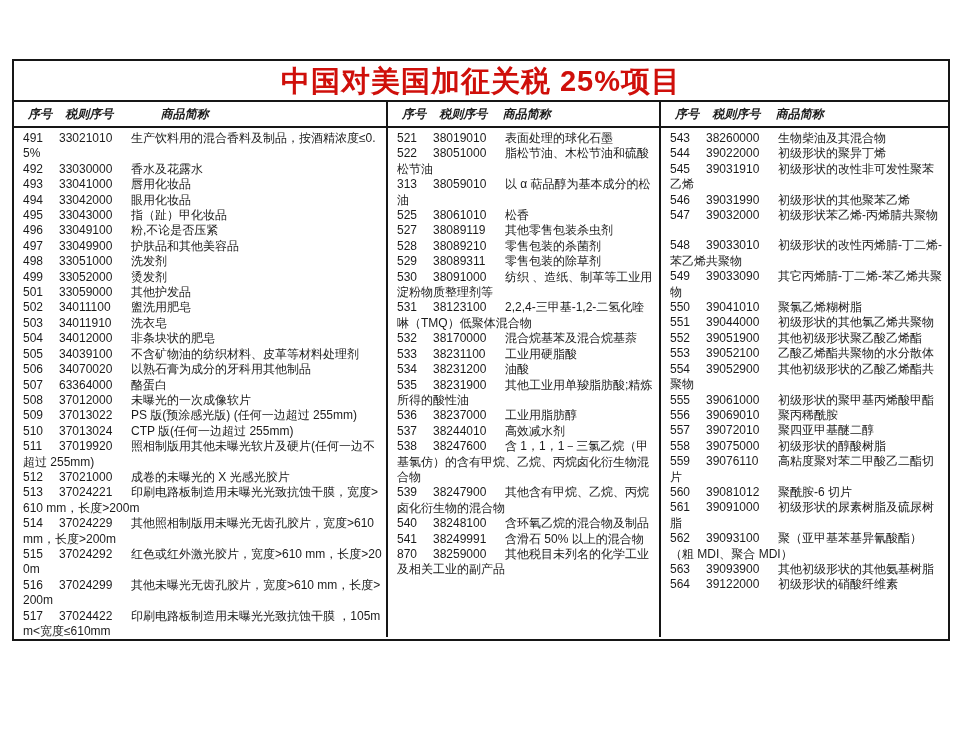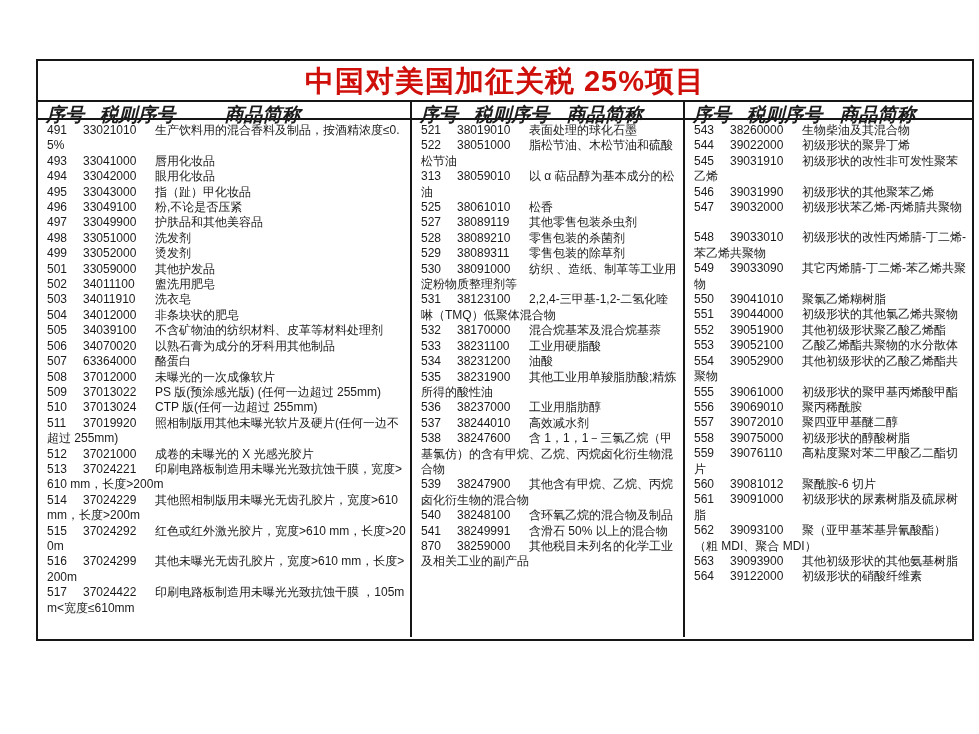--- a/index.html
+++ b/index.html
@@ -11,21 +11,21 @@
   body{
     width:979px;height:734px;
     background:#ffffff;
     font-family:"Liberation Sans","DejaVu Sans",sans-serif;
     color:var(--text);
     position:relative;
     overflow:hidden;
   }
   .tariff-table{
     position:absolute;
-    left:36px;top:59px;
+    left:12px;top:59px;
     width:938px;height:582px;
     border:2px solid var(--border);
     box-sizing:border-box;
     background:#fff;
   }
   .title-row{
     height:41px;
     line-height:41px;
     border-bottom:2px solid var(--border);
     text-align:center;
@@ -43,27 +43,27 @@
   .col{
     box-sizing:border-box;
     display:flex;
     flex-direction:column;
     overflow:hidden;
   }
   .col-1{width:372px;}
   .col-2{width:273px;border-left:2px solid var(--border);}
   .col-3{flex:1;border-left:2px solid var(--border);}
   .col-header{
-    height:18px;
+    height:26px;
     line-height:25px;
     border-bottom:2px solid var(--border);
     font-weight:bold;
     font-style:italic;
-    font-size:19px;
-    padding-left:8px;
+    font-size:12px;
+    padding-left:14px;
     box-sizing:border-box;
     white-space:nowrap;
     flex:0 0 auto;
   }
   .col-header .h-no{display:inline-block;margin-right:10px;}
   .col-header .h-code{display:inline-block;margin-right:12px;}
   .col-1 .col-header .h-code{margin-right:44px;}
   .col-body{
     flex:1;
     padding:3px 4px 0 9px;
@@ -86,20 +86,21 @@
   <div class="cols">
 
     <section class="col col-1">
       <div class="col-header">
         <span class="h-no">序号</span>
         <span class="h-code">税则序号</span>
         <span class="h-name">商品简称</span>
       </div>
       <div class="col-body">
           <div class="entry"><span class="e-no">491</span><span class="e-code">33021010</span><span class="e-name">生产饮料用的混合香料及制品，按酒精浓度≤0.5%</span></div>
+          <div class="entry"><span class="e-no">492</span><span class="e-code">33030000</span><span class="e-name">香水及花露水</span></div>
           <div class="entry"><span class="e-no">493</span><span class="e-code">33041000</span><span class="e-name">唇用化妆品</span></div>
           <div class="entry"><span class="e-no">494</span><span class="e-code">33042000</span><span class="e-name">眼用化妆品</span></div>
           <div class="entry"><span class="e-no">495</span><span class="e-code">33043000</span><span class="e-name">指（趾）甲化妆品</span></div>
           <div class="entry"><span class="e-no">496</span><span class="e-code">33049100</span><span class="e-name">粉,不论是否压紧</span></div>
           <div class="entry"><span class="e-no">497</span><span class="e-code">33049900</span><span class="e-name">护肤品和其他美容品</span></div>
           <div class="entry"><span class="e-no">498</span><span class="e-code">33051000</span><span class="e-name">洗发剂</span></div>
           <div class="entry"><span class="e-no">499</span><span class="e-code">33052000</span><span class="e-name">烫发剂</span></div>
           <div class="entry"><span class="e-no">501</span><span class="e-code">33059000</span><span class="e-name">其他护发品</span></div>
           <div class="entry"><span class="e-no">502</span><span class="e-code">34011100</span><span class="e-name">盥洗用肥皂</span></div>
           <div class="entry"><span class="e-no">503</span><span class="e-code">34011910</span><span class="e-name">洗衣皂</span></div>

